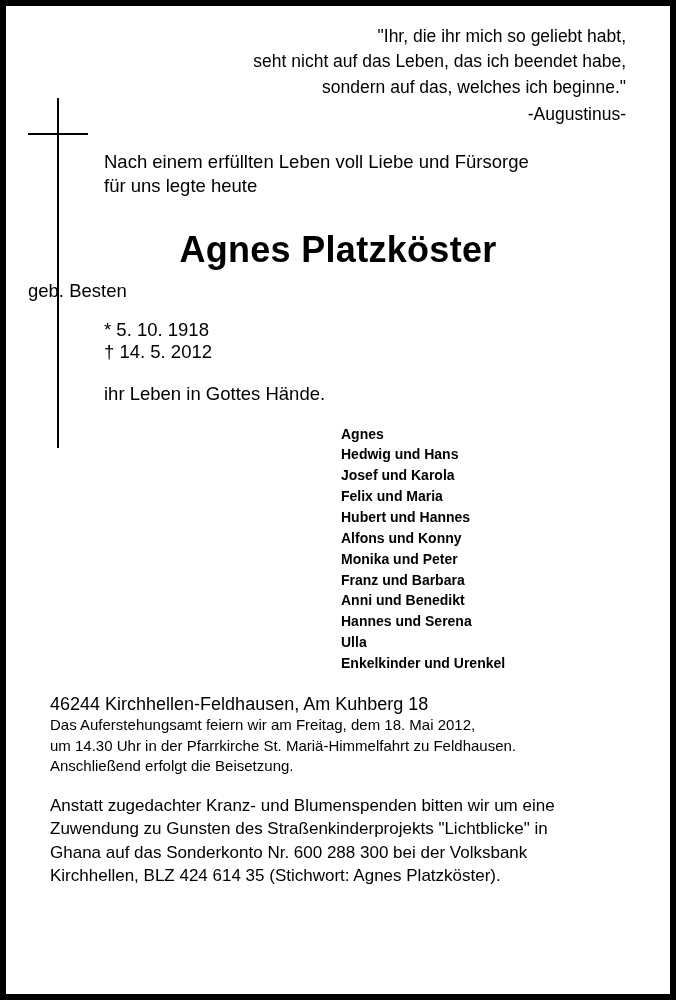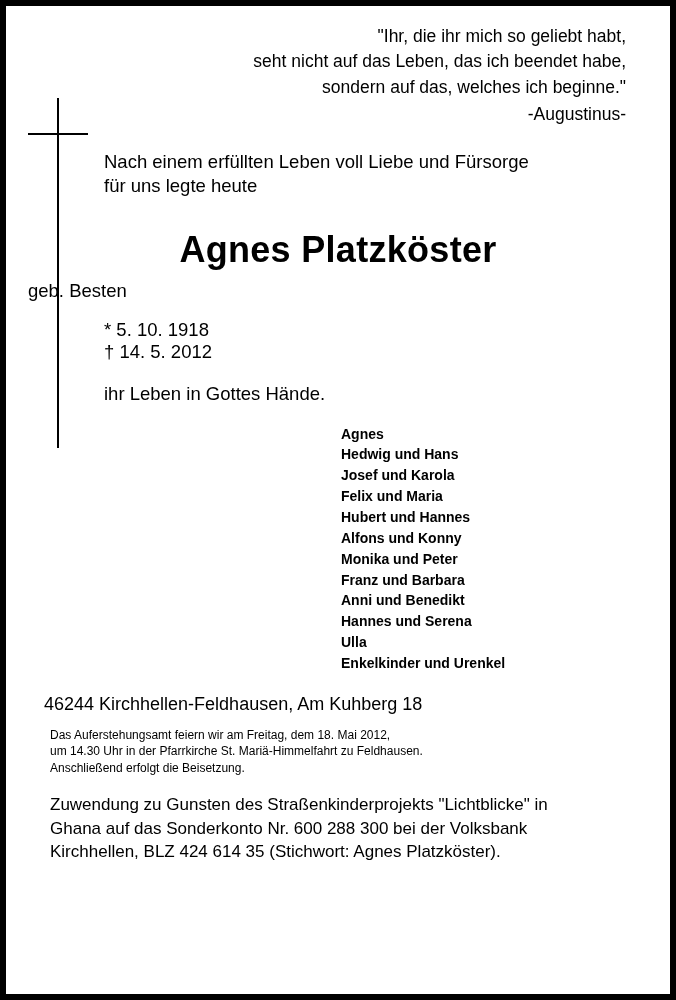--- a/index.html
+++ b/index.html
@@ -112,28 +112,27 @@
     margin-top: 16px;
     margin-left: 313px;
     font-size: 14px;
     font-weight: bold;
     line-height: 1.49;
   }
 
   
   .address {
     margin-top: 20px;
-    margin-left: 16px;
+    margin-left: 22px;
     font-size: 18px;
   }
   .service {
-    margin-top: 12px;
     margin-left: 22px;
     margin-right: 20px;
-    font-size: 12px;
+    font-size: 15px;
     line-height: 1.38;
   }
   .donation {
     margin-top: 17px;
     margin-left: 22px;
     margin-right: 20px;
     font-size: 17px;
     line-height: 1.38;
   }
 </style>
@@ -189,19 +188,20 @@
 
     <div class="address">46244 Kirchhellen-Feldhausen, Am Kuhberg 18</div>
 
     <div class="service">
       <div>Das Auferstehungsamt feiern wir am Freitag, dem 18. Mai 2012,</div>
       <div>um 14.30 Uhr in der Pfarrkirche St. Mariä-Himmelfahrt zu Feldhausen.</div>
       <div>Anschließend erfolgt die Beisetzung.</div>
     </div>
 
     <div class="donation">
+      <div>Anstatt zugedachter Kranz- und Blumenspenden bitten wir um eine</div>
       <div>Zuwendung zu Gunsten des Straßenkinderprojekts "Lichtblicke" in</div>
       <div>Ghana auf das Sonderkonto Nr. 600 288 300 bei der Volksbank</div>
       <div>Kirchhellen, BLZ 424 614 35 (Stichwort: Agnes Platzköster).</div>
     </div>
 
   </div>
 </div>
 
 </body></html>

